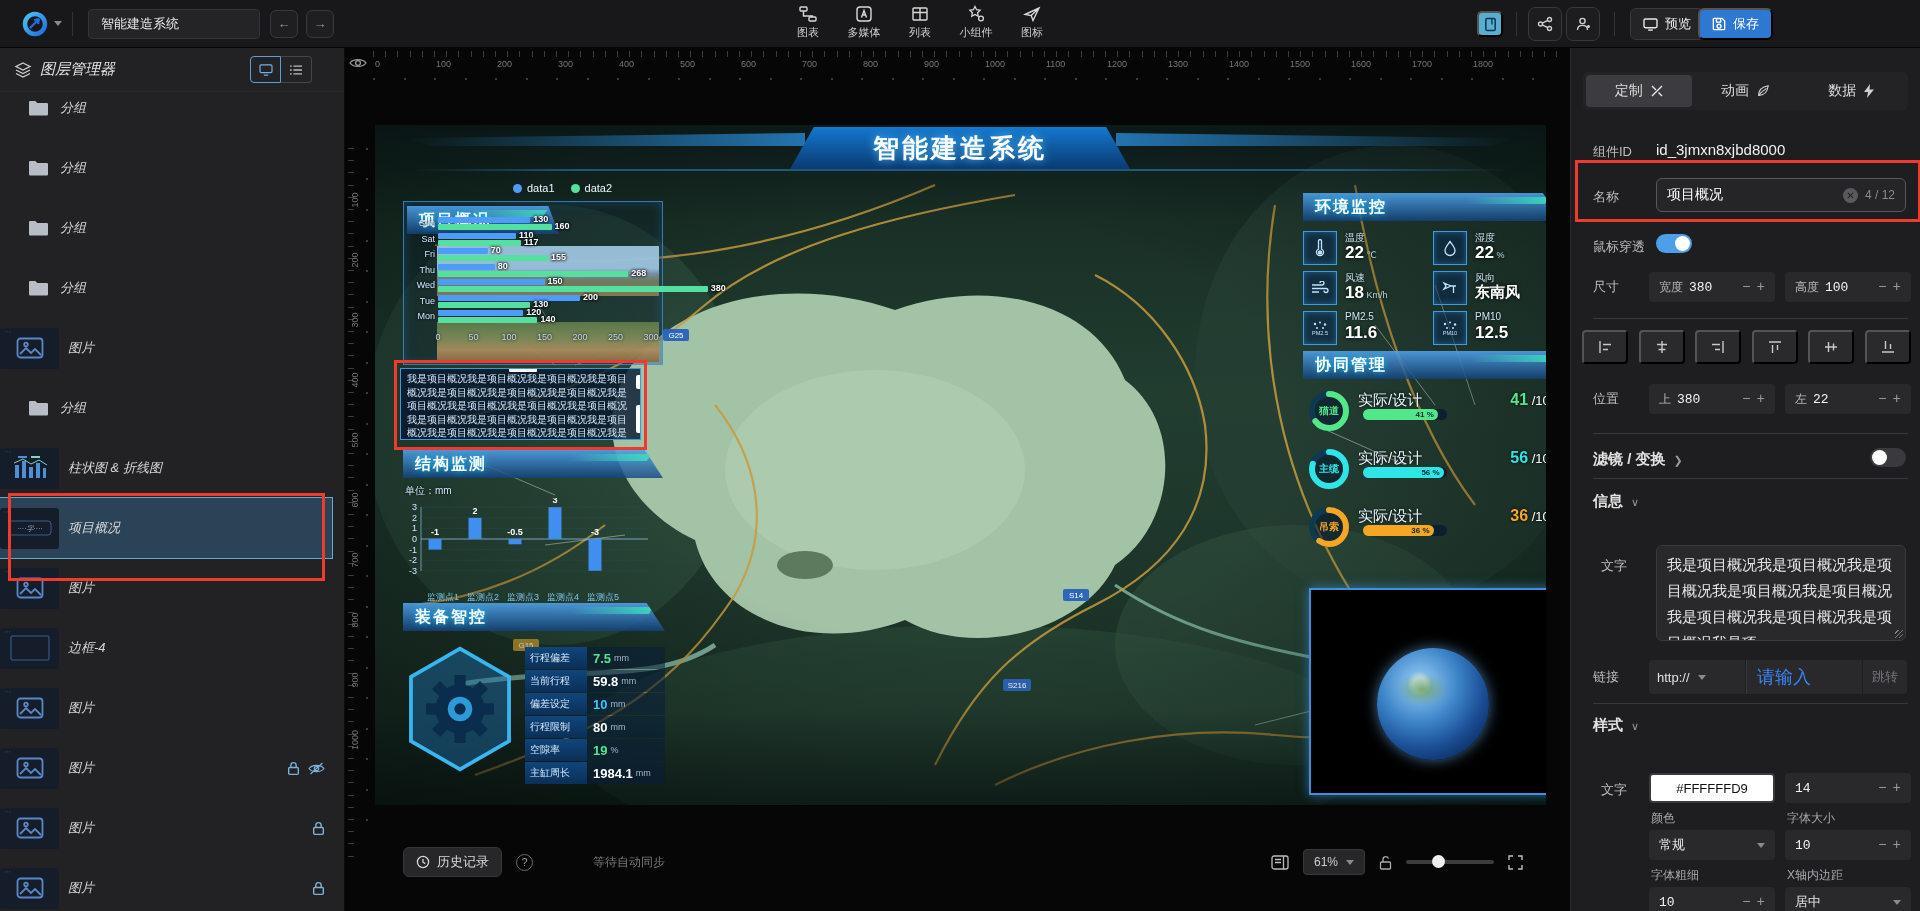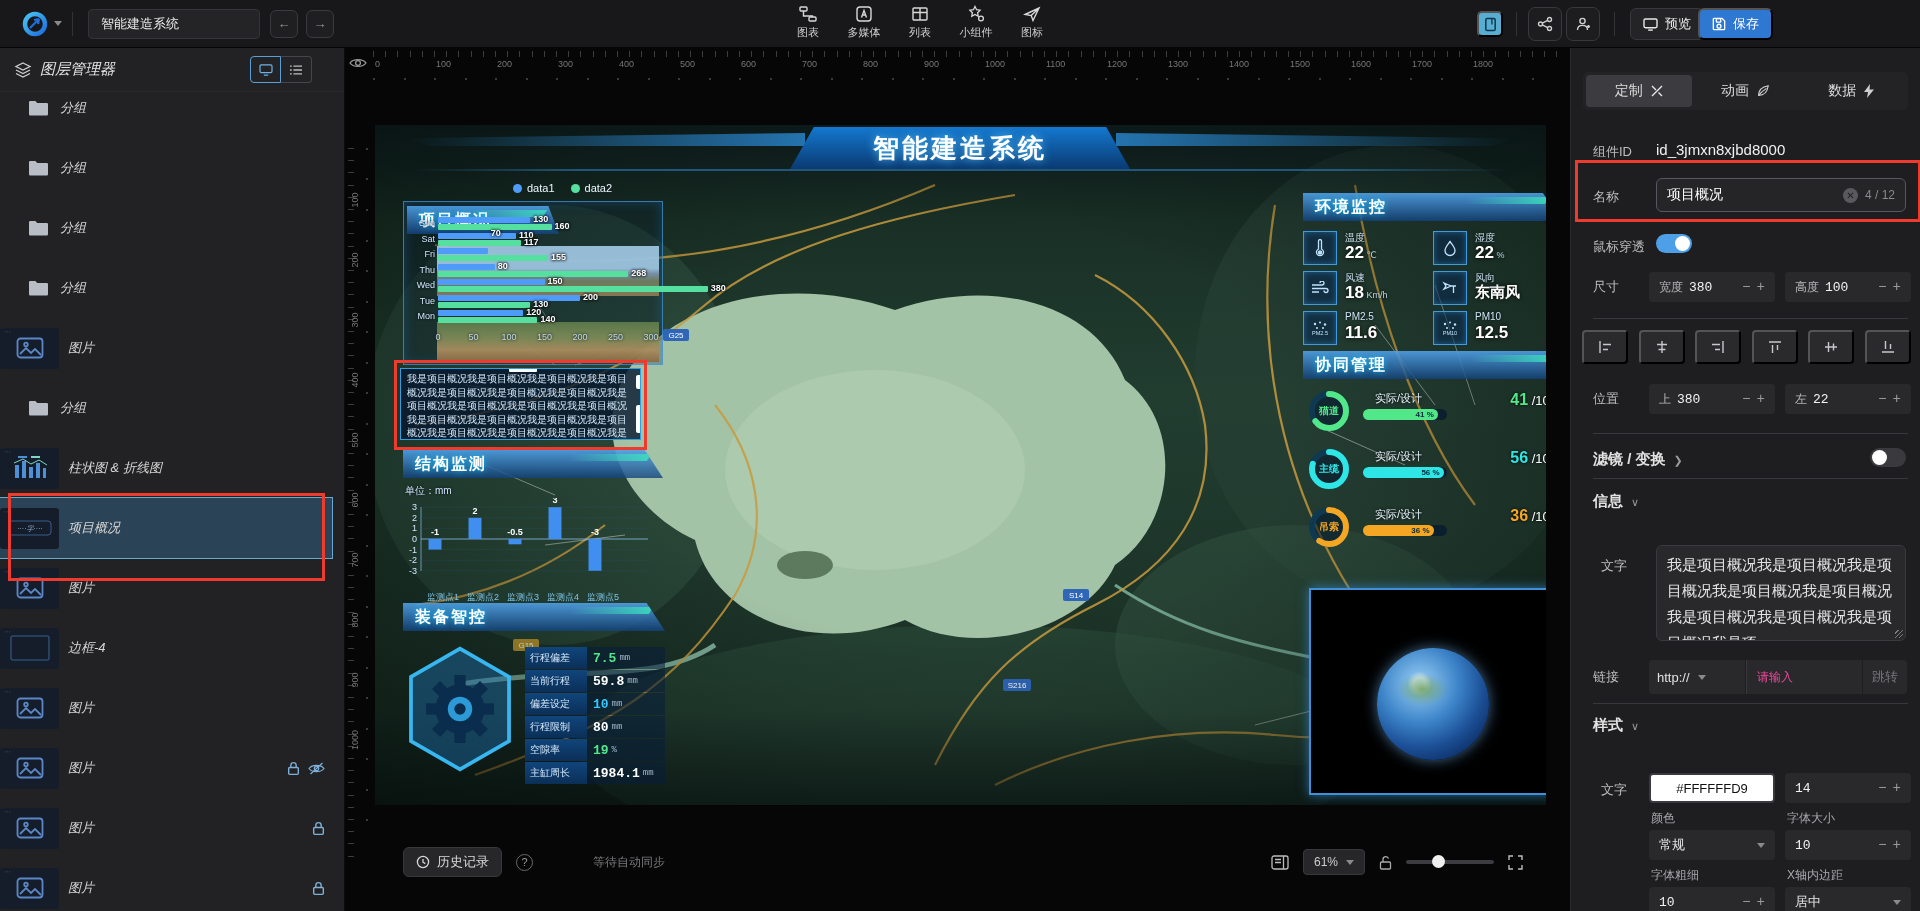--- a/index.html
+++ b/index.html
@@ -99,41 +99,41 @@
 
   .sel-text { position:absolute; left:25px; top:243px; width:241px; height:72px; background:rgba(6,22,46,.8);
      border:1px solid #2f9fe0; padding:3px 8px 3px 6px; overflow:hidden; color:#d6ecff; font-size:10px; line-height:13.5px; }
   .handle-top { position:absolute; left:108px; top:-4px; width:28px; height:7px; background:#fff; border-radius:1px; }
   .scrollseg { position:absolute; right:-3px; width:7px; background:#fff; border-radius:2px; }
   .dash-red { left:19px; top:235px; width:253px; height:90px; }
 
   .struct-panel { left:28px; top:325px; width:260px; height:160px; }
   .unit-lab { position:absolute; left:2px; top:34px; font-size:10px; color:#cfe6ff; text-shadow:0 0 3px #000; }
 
-  .equip-panel { left:28px; top:478px; width:262px; height:190px;font-family:Liberation Mono, monospace; }
+  .equip-panel { left:28px; top:478px; width:262px; height:190px; }
   .hexwrap { position:absolute; left:0px; top:40px; }
   .stats { position:absolute; left:122px; top:44px; width:140px; }
   .stat-row { display:flex; height:22px; margin-bottom:1px; background:rgba(8,30,60,.55); align-items:center; }
   .stat-lab { width:62px; align-self:stretch; background:linear-gradient(180deg,#10457c,#0b2f57); color:#d5e8fa; font-size:10px; display:flex; align-items:center; padding-left:5px; }
   .stat-val { font-size:13px; font-weight:bold; margin-left:6px; }
   .stat-unit { font-size:9px; color:#9fb8cc; margin-left:3px; }
 
   .env-panel { left:928px; top:68px; width:258px; height:158px;text-align:center; }
   .envgrid { position:absolute; left:0; top:38px; width:258px; }
   .env-item { position:absolute; width:126px; height:36px; }
   .env-ic { position:absolute; left:0; top:0; width:34px; height:34px; border:1px solid #3f9be0; background:rgba(10,40,80,.55);
      box-shadow:0 0 6px rgba(40,150,230,.5) inset; display:flex; align-items:center; justify-content:center; }
   .env-lab { position:absolute; left:42px; top:0; font-size:10px; color:#cfe4f5; text-shadow:0 0 3px #000; }
   .env-val { position:absolute; left:42px; top:12px; font-size:17px; font-weight:bold; color:#fff; text-shadow:0 0 4px #000; white-space:nowrap; }
   .env-val .u { font-size:9px; font-weight:normal; color:#bcd4e4; }
 
   .collab-panel { left:928px; top:226px; width:262px; height:196px; }
   .gauge-row { position:absolute; left:4px; width:254px; height:52px; }
   .gauge-lab { position:absolute; left:0; top:0; width:44px; height:44px; display:flex; align-items:center; justify-content:center; font-size:10px; font-weight:bold; }
-  .ratio-lab { position:absolute; left:68px; top:2px; font-size:11px; color:#eaf4ff; text-shadow:0 0 3px #000; }
+  .ratio-lab { position:absolute; left:51px; top:2px; font-size:15px; color:#eaf4ff; text-shadow:0 0 3px #000; }
   .gbar { position:absolute; left:56px; top:20px; width:84px; height:11px; background:rgba(6,26,48,.8); border-radius:6px; }
   .gbar .fill { height:11px; border-radius:6px; display:flex; align-items:center; justify-content:flex-end; padding-right:4px; font-size:8px; color:#07293a; font-weight:bold; }
   .gscore { position:absolute; right:4px; top:2px; font-size:13px; color:#fff; text-shadow:0 0 3px #000; }
   .gscore b { font-size:16px; }
 
   .video-panel { left:928px; top:425px; width:258px; height:252px; }
   .vframe { position:absolute; left:6px; top:38px; width:246px; height:207px; background:#000;
      border:2px solid #3f8fd9; box-shadow:0 0 10px rgba(50,140,220,.7); }
   .earth { position:absolute; left:66px; top:58px; width:112px; height:112px; border-radius:50%;
      background:radial-gradient(circle at 38% 32%, #cfe7f5 0 6%, #7db8e8 12%, #3c84c8 38%, #1c4f96 62%, #0a2a5e 85%);
@@ -621,21 +621,21 @@
           <span class="bval" style="left: 125.3px; top: -2px;">130</span>
           <div class="bar" style="left: 30px; top: 8px; width: 113.6px; background: rgb(85, 224, 160);"></div>
           <span class="bval" style="left: 146.6px; top: 5px;">160</span>
           <span class="cat" style="top: 17.5px;">Sat</span>
           <div class="bar" style="left: 30px; top: 16.5px; width: 78.1px; background: rgb(79, 155, 250);"></div>
           <span class="bval" style="left: 111.1px; top: 13.5px;">110</span>
           <div class="bar" style="left: 30px; top: 23.5px; width: 83.07px; background: rgb(85, 224, 160);"></div>
           <span class="bval" style="left: 116.07px; top: 20.5px;">117</span>
           <span class="cat" style="top: 33px;">Fri</span>
           <div class="bar" style="left: 30px; top: 32px; width: 49.7px; background: rgb(79, 155, 250);"></div>
-          <span class="bval" style="left: 82.7px; top: 12px;">70</span>
+          <span class="bval" style="left: 82.7px; top: 29px;">70</span>
           <div class="bar" style="left: 30px; top: 39px; width: 110.05px; background: rgb(85, 224, 160);"></div>
           <span class="bval" style="left: 143.05px; top: 36px;">155</span>
           <span class="cat" style="top: 48.5px;">Thu</span>
           <div class="bar" style="left: 30px; top: 47.5px; width: 56.8px; background: rgb(79, 155, 250);"></div>
           <span class="bval" style="left: 89.8px; top: 44.5px;">80</span>
           <div class="bar" style="left: 30px; top: 54.5px; width: 190.28px; background: rgb(85, 224, 160);"></div>
           <span class="bval" style="left: 223.28px; top: 51.5px;">268</span>
           <span class="cat" style="top: 64px;">Wed</span>
           <div class="bar" style="left: 30px; top: 63px; width: 106.5px; background: rgb(79, 155, 250);"></div>
           <span class="bval" style="left: 139.5px; top: 60px;">150</span>
@@ -1002,21 +1002,21 @@
 
   <span class="irow-lab" style="left:30px;top:509px">文字</span>
   <div class="itextarea"><span>我是项目概况我是项目概况我是项目概况我是项目概况我是项目概况我是项目概况我是项目概况我是项目概况我是项</span></div>
 
   <span class="irow-lab" style="top:620px">链接</span>
   <div class="linkbox" style="left:78px;width:96px;border-radius:4px 0 0 4px;padding:0 8px;gap:8px">
     <span style="color:#e0e0e0;font-size:13px">http://</span>
       <span class="caret-d"></span>
   </div>
   <div class="linkbox" style="left:175px;width:116px;border-left:1px solid #3a3a3e;padding:0 10px">
-    <span style="color:#ec4899;font-size:12px">请输入</span>
+    <span style="color:#3b82f6;font-size:18px">请输入</span>
   </div>
   <div class="linkbox" style="left:292px;width:44px;border-radius:0 4px 4px 0;justify-content:center">
     <span style="color:#77777c;font-size:13px">跳转</span>
   </div>
 
   <div class="hdiv" style="top:655px"></div>
   <span class="sec-lab" style="top:668px"><span>样式</span><span class="sec-caret">∨</span></span>
 
   <span class="irow-lab" style="left:30px;top:733px">文字</span>
   <div class="ffield" style="left:78px;top:725px;width:126px;background:#fff;border:2px solid #3a3a3e;justify-content:center">

